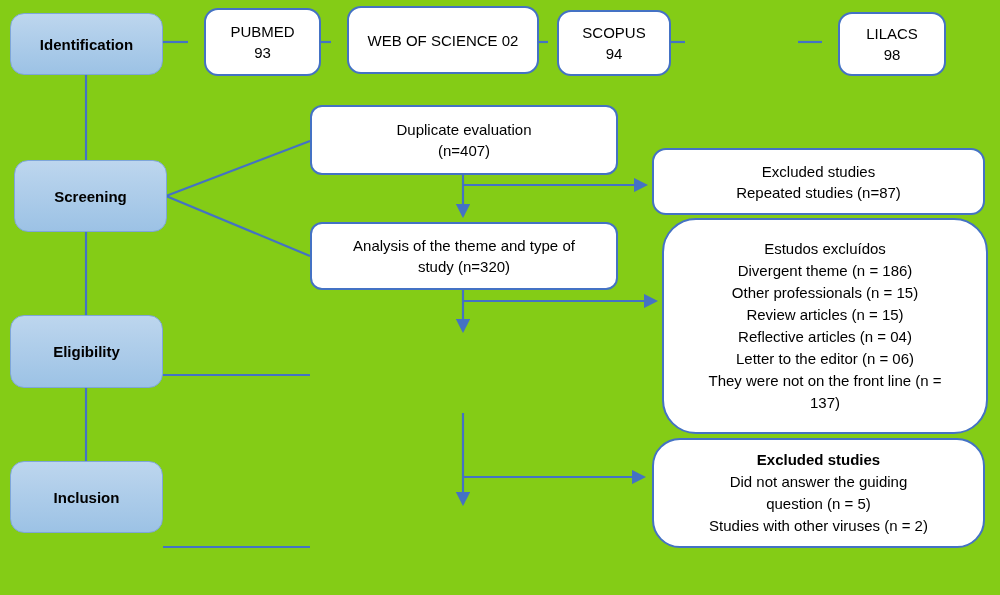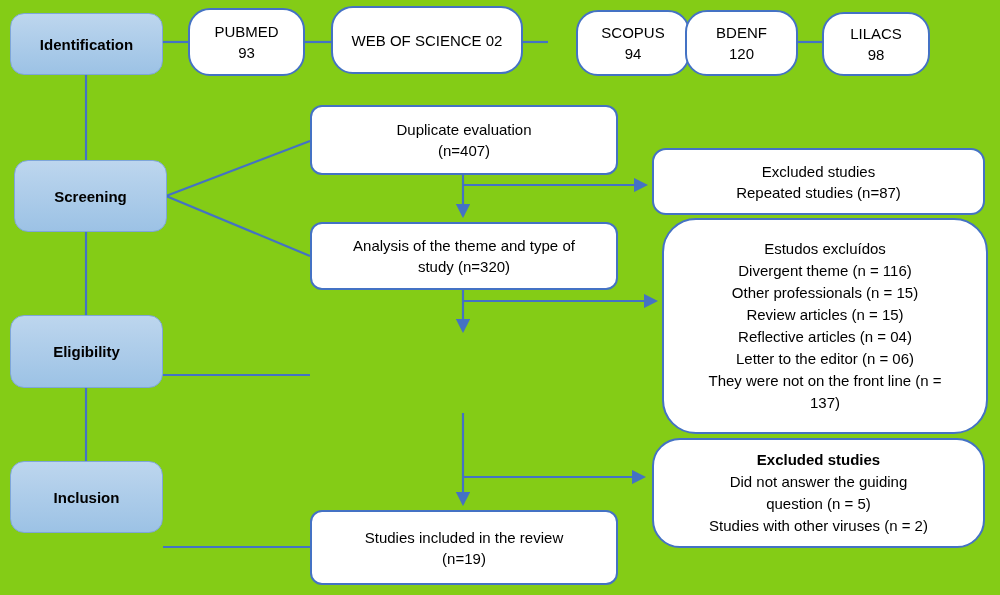--- a/index.html
+++ b/index.html
@@ -17,21 +17,21 @@
   }
   .connectors{position:absolute;left:0;top:0;z-index:0;}
   .connectors line,.connectors path.c{stroke:var(--connector);stroke-width:2.2;fill:none;}
   .box{position:absolute;z-index:1;box-sizing:border-box;display:flex;flex-direction:column;
        align-items:center;justify-content:center;text-align:center;background:#ffffff;
        border:2px solid var(--box-border);font-size:15px;line-height:21px;}
   .stage{
     background:linear-gradient(180deg,var(--stage-fill-top),var(--stage-fill-bottom));
     border:1.5px solid var(--stage-border);border-radius:14px;font-weight:bold;
   }
-  .src{border-radius:22px;}
+  .src{border-radius:14px;margin-left:16px;}
   .proc{border-radius:12px;}
   .excl{border-radius:14px;}
   .excl-big{border-radius:34px;line-height:22px;}
   .excl-final{border-radius:28px;line-height:22px;}
   .bold-line{font-weight:bold;}
 </style>
 </head>
 <body>
 
 <div class="canvas">
@@ -81,53 +81,45 @@
     <span>Inclusion</span>
   </div>
 
   <div class="box src" style="left:188px;top:8px;width:117px;height:68px;">
       <div>PUBMED</div>
       <div>93</div>
     </div>
   <div class="box src" style="left:331px;top:6px;width:192px;height:68px;">
       <div>WEB OF SCIENCE 02</div>
     </div>
-  <div class="box src" style="left:576px;top:10px;width:114px;height:66px;">
+  <div class="box src" style="left:541px;top:10px;width:114px;height:66px;">
       <div>SCOPUS</div>
       <div>94</div>
-    </div>
-  <div class="box src" style="left:685px;top:10px;width:113px;height:66px;">
-      <div>BDENF</div>
-      <div>120</div>
     </div>
   <div class="box src" style="left:822px;top:12px;width:108px;height:64px;">
       <div>LILACS</div>
       <div>98</div>
     </div>
 
   <div class="box proc" style="left:310px;top:105px;width:308px;height:70px;">
       <div>Duplicate evaluation</div>
       <div>(n=407)</div>
     </div>
   <div class="box proc" style="left:310px;top:222px;width:308px;height:68px;">
       <div>Analysis of the theme and type of</div>
       <div>study (n=320)</div>
     </div>
-  <div class="box proc" style="left:310px;top:510px;width:308px;height:75px;">
-      <div>Studies included in the review</div>
-      <div>(n=19)</div>
-    </div>
 
   <div class="box excl" style="left:652px;top:148px;width:333px;height:67px;">
       <div>Excluded studies</div>
       <div>Repeated studies (n=87)</div>
     </div>
   <div class="box excl-big" style="left:662px;top:218px;width:326px;height:216px;">
       <div>Estudos excluídos</div>
-      <div>Divergent theme (n = 116)</div>
+      <div>Divergent theme (n = 186)</div>
       <div>Other professionals (n = 15)</div>
       <div>Review articles (n = 15)</div>
       <div>Reflective articles (n = 04)</div>
       <div>Letter to the editor (n = 06)</div>
       <div>They were not on the front line (n =</div>
       <div>137)</div>
     </div>
   <div class="box excl-final" style="left:652px;top:438px;width:333px;height:110px;">
       <div class="bold-line">Excluded studies</div>
       <div>Did not answer the guiding</div>

